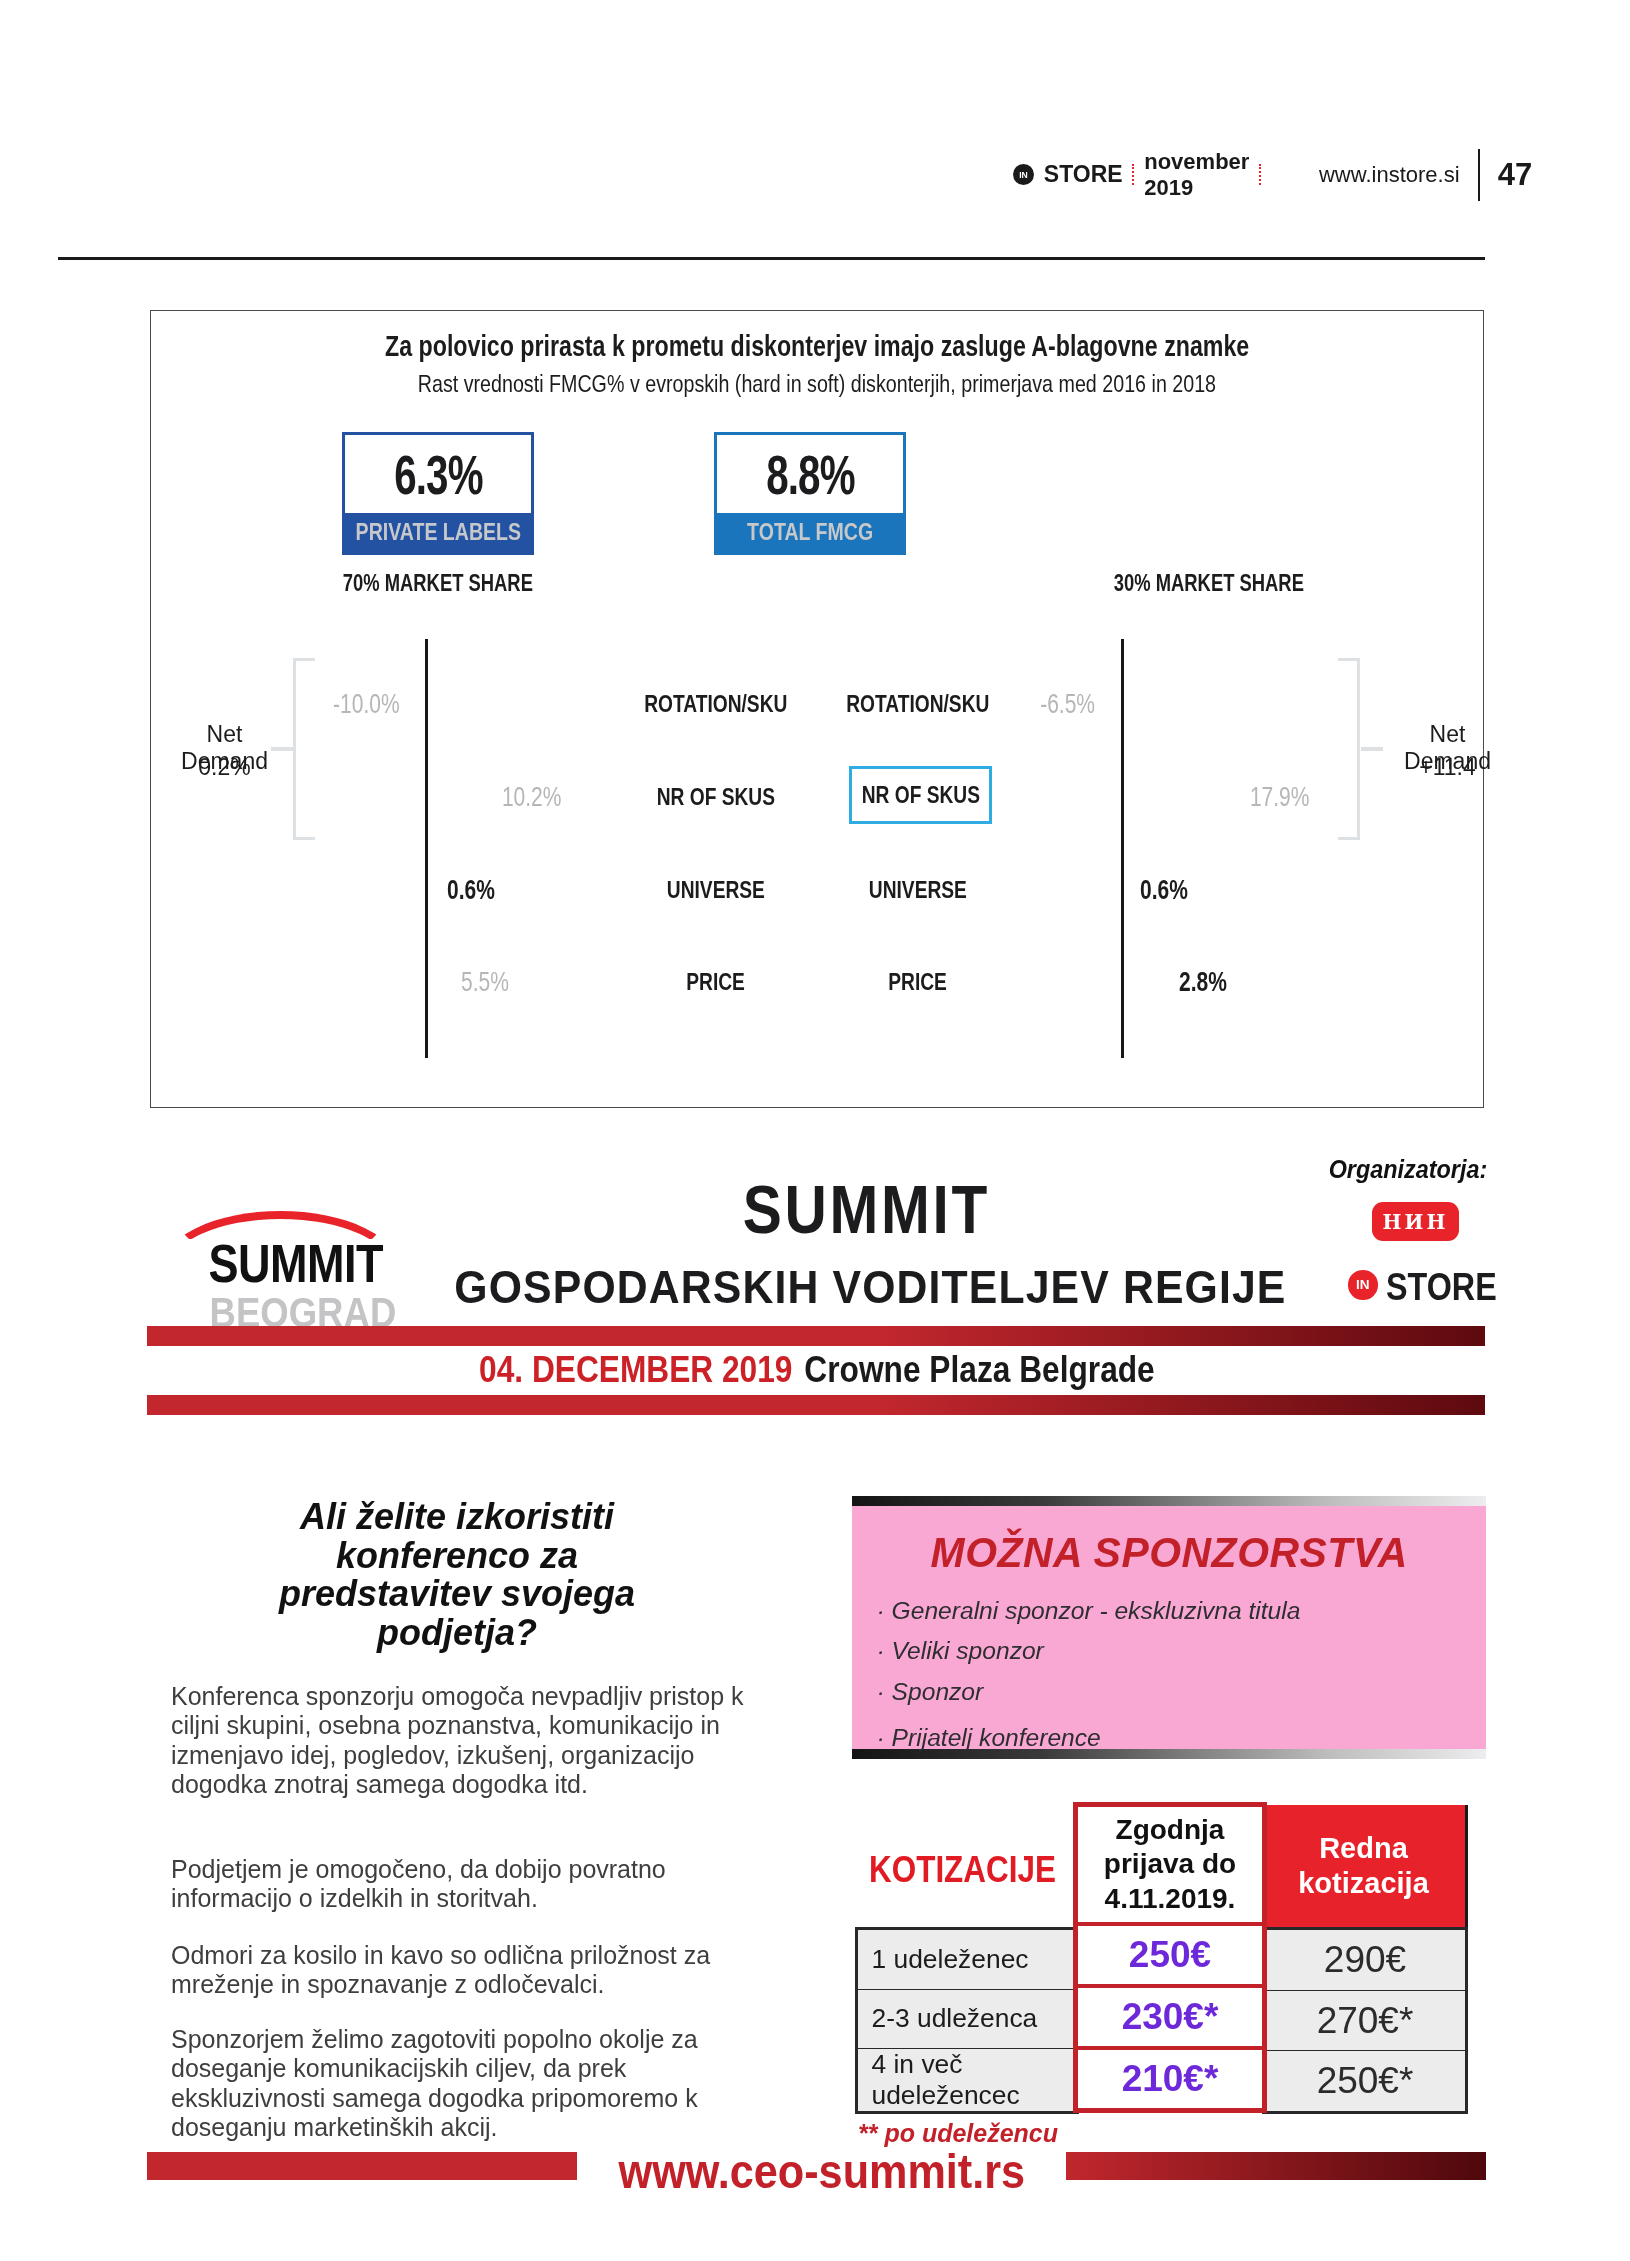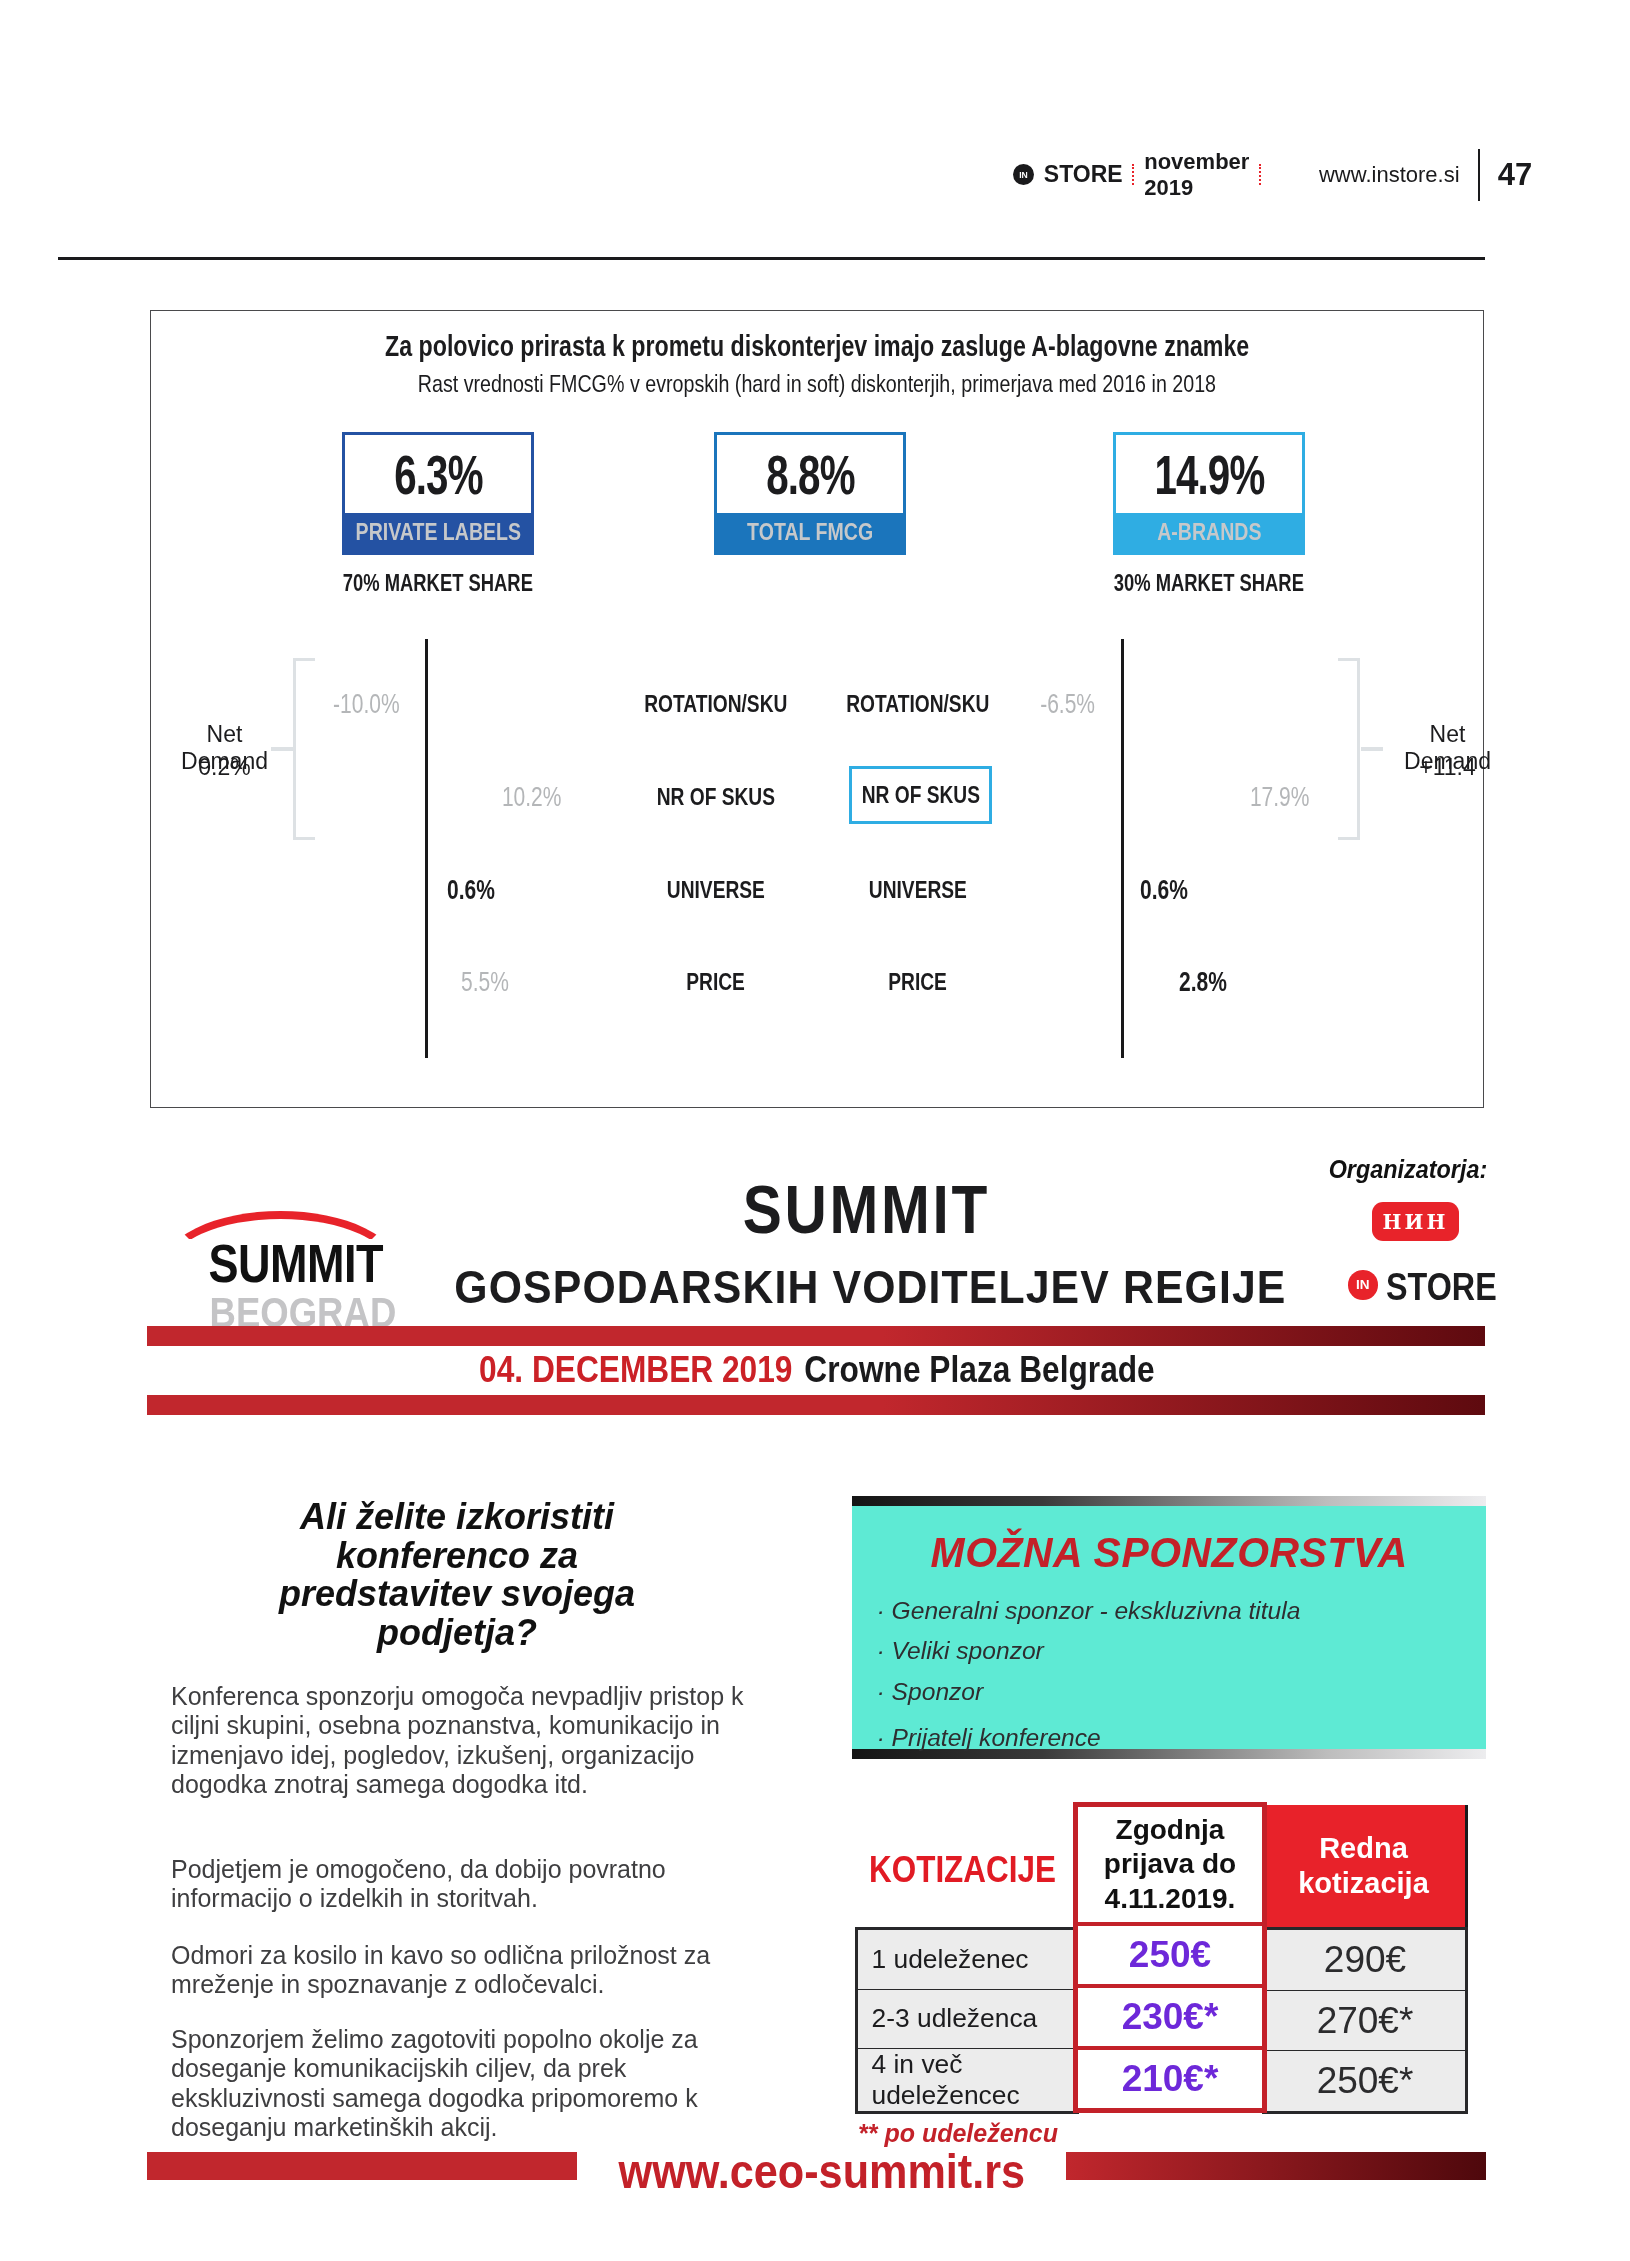--- a/index.html
+++ b/index.html
@@ -67,21 +67,21 @@
   .redbar{height:19.6px;background:linear-gradient(90deg,#c1272d 0%,#c1272d 55%,#5e0a0f 100%);}
   .datetxt{font-size:36px;font-weight:800;}
   .datetxt .d{color:#cb2127;margin-right:13.5px;}
   .datetxt .v{color:#1a1a1c;}
 
   
   .pitch-h{font-size:36px;font-weight:800;font-style:italic;color:#111;line-height:1.07;}
   .para{font-size:25px;font-weight:400;color:#3e3e40;line-height:1.17;}
 
   
-  .spbox{background:#5eead4;text-decoration:underline;}
+  .spbox{background:#f9a8d4;text-decoration:underline;}
   .spbar{height:9.8px;background:linear-gradient(90deg,#141414 0%,#3a3a3a 30%,#bdbdbd 75%,#ededef 100%);}
   .sptitle{font-size:43px;font-weight:800;font-style:italic;color:#c32129;letter-spacing:0.6px;}
   .spitem{font-size:24.6px;font-style:italic;font-weight:400;color:#2e2e30;}
 
   
   .kot{font-size:37px;font-weight:800;color:#e11b24;}
   .rows-block{box-sizing:border-box;border:3.1px solid #28282a;background:#ececec;display:flex;flex-direction:column;}
   .rows-block .cell{flex:1;display:flex;align-items:center;}
   .rows-block .cell + .cell{border-top:1.8px solid #28282a;}
   .lab-cell{padding-left:13.5px;font-size:26.4px;font-weight:400;color:#1c1c1e;}
@@ -136,28 +136,20 @@
     </div>
   </div>
   <div class="abs statbox" style="left:714px;top:432px;--c:#1b75bc;">
     <div class="val">
       <span class="ib ogc sx72">8.8%</span>
     </div>
     <div class="band">
       <span class="ib ogc sx85">TOTAL FMCG</span>
     </div>
   </div>
-  <div class="abs statbox" style="left:1113px;top:432px;--c:#2fade3;">
-    <div class="val">
-      <span class="ib ogc sx72">14.9%</span>
-    </div>
-    <div class="band">
-      <span class="ib ogc sx85">A-BRANDS</span>
-    </div>
-  </div>
 
   <div class="abs ctr" style="left:311px;top:570px;width:253px;">
     <span class="ib ogc sx80 share">70% MARKET SHARE</span>
   </div>
   <div class="abs ctr" style="left:1082px;top:570px;width:253px;">
     <span class="ib ogc sx80 share">30% MARKET SHARE</span>
   </div>
 
   <div class="abs ctr" style="left:163px;top:721px;width:123px;">
     <span class="netlab">Net Demand</span>

